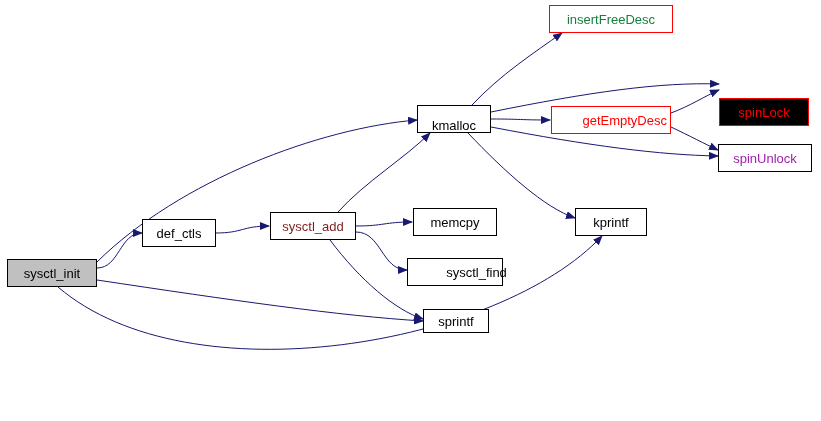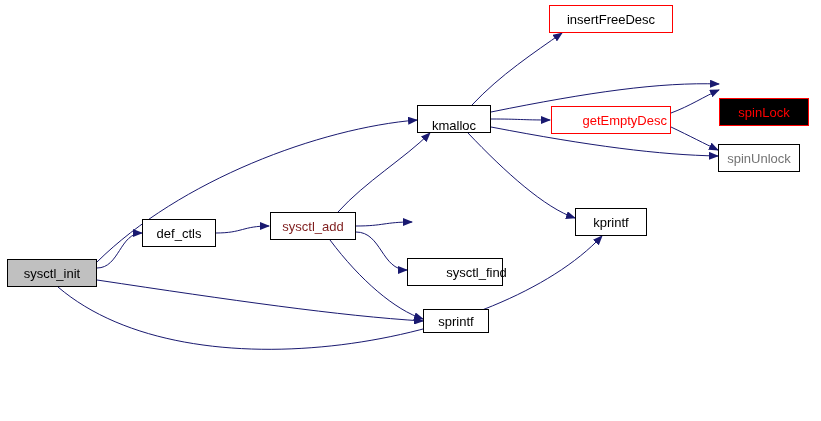--- a/index.html
+++ b/index.html
@@ -75,34 +75,37 @@
     </div>
     <div class="node" style="left: 142px; top: 219px; width: 74px; height: 28px; background: rgb(255, 255, 255); border-color: rgb(0, 0, 0); color: rgb(0, 0, 0);">
       <span>def_ctls</span>
     </div>
     <div class="node" style="left: 270px; top: 212px; width: 86px; height: 28px; background: rgb(255, 255, 255); border-color: rgb(0, 0, 0); color: #7f1d1d;">
       <span>sysctl_add</span>
     </div>
     <div class="node" style="left: 417px; top: 105px; width: 74px; height: 28px; background: rgb(255, 255, 255); border-color: rgb(0, 0, 0); color: rgb(0, 0, 0); align-items: flex-end;">
       <span>kmalloc</span>
     </div>
-    <div class="node" style="left: 549px; top: 5px; width: 124px; height: 28px; background: rgb(255, 255, 255); border-color: rgb(255, 0, 0); color: #000000;">
+    <div class="node" style="left: 549px; top: 5px; width: 124px; height: 28px; background: rgb(255, 255, 255); border-color: rgb(255, 0, 0); color: #15803d;">
       <span>insertFreeDesc</span>
     </div>
     <div class="node" style="left: 551px; top: 106px; width: 120px; height: 28px; background: rgb(255, 255, 255); border-color: rgb(255, 0, 0); color: rgb(255, 0, 0); justify-content: flex-end;">
       <span>getEmptyDesc</span>
     </div>
     <div class="node" style="left: 719px; top: 68px; width: 90px; height: 28px; background: #000000; border-color: rgb(255, 0, 0); color: rgb(255, 0, 0); margin-top: 30px;">
       <span>spinLock</span>
     </div>
-    <div class="node" style="left: 718px; top: 144px; width: 82px; height: 28px; background: rgb(255, 255, 255); border-color: rgb(0, 0, 0); color: #737373;">
+    <div class="node" style="left: 718px; top: 144px; width: 94px; height: 28px; background: rgb(255, 255, 255); border-color: rgb(0, 0, 0); color: #a21caf;">
       <span>spinUnlock</span>
     </div>
     <div class="node" style="left: 575px; top: 208px; width: 72px; height: 28px; background: rgb(255, 255, 255); border-color: rgb(0, 0, 0); color: rgb(0, 0, 0);">
       <span>kprintf</span>
+    </div>
+    <div class="node" style="left: 413px; top: 208px; width: 84px; height: 28px; background: rgb(255, 255, 255); border-color: rgb(0, 0, 0); color: rgb(0, 0, 0);">
+      <span>memcpy</span>
     </div>
     <div class="node" style="left: 407px; top: 258px; width: 96px; height: 28px; background: rgb(255, 255, 255); border-color: rgb(0, 0, 0); color: rgb(0, 0, 0); padding-left: 43px;">
       <span>sysctl_find</span>
     </div>
     <div class="node" style="left: 423px; top: 309px; width: 66px; height: 24px; background: rgb(255, 255, 255); border-color: rgb(0, 0, 0); color: rgb(0, 0, 0);">
       <span>sprintf</span>
     </div>
   </div>
 
 </body></html>

